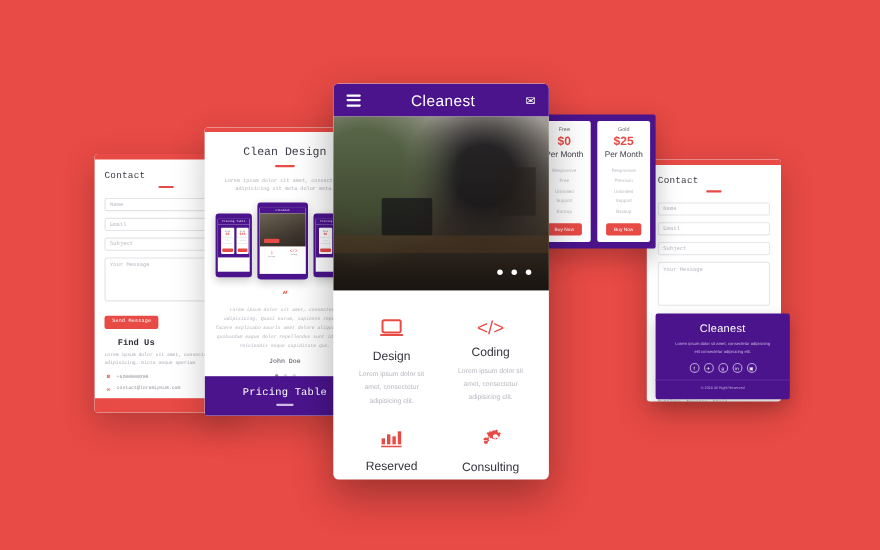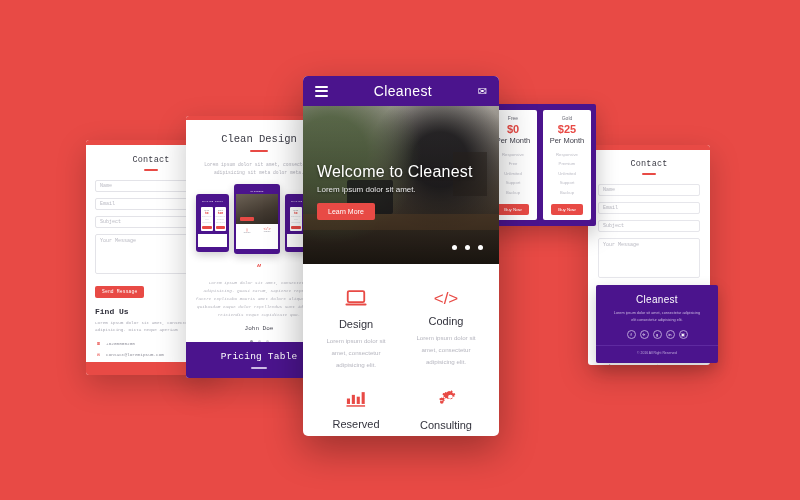--- a/index.html
+++ b/index.html
@@ -20,33 +20,33 @@
     font-family:Liberation Mono, monospace;
   }
 
   
   #left-card {
     left:86px; top:140px; width:130px; height:235px;
     border-radius:3px;
   }
   #left-card .topbar { height:5px; background:#e84a45; }
   #left-card .pad { padding:10px 9px; }
-  .mini-h { text-align:center; font-size:8.5px; color:#3b3b45; letter-spacing:.2px; }
+  .mini-h { text-align:left; font-size:8.5px; color:#3b3b45; letter-spacing:.2px; }
   .mini-rule { width:14px; height:2px; background:#e84a45; margin:4px auto 9px; border-radius:1px; }
   .mini-input {
     height:12px; border:1px solid #e3e3e8; border-radius:2px;
     margin-bottom:6px; font-size:5px; color:#b9b9c2; padding:3px 4px;
     display:flex; align-items:center;
   }
   .mini-area { height:40px; align-items:flex-start; }
   .mini-btn {
     display:inline-block; background:#e84a45; color:#fff; font-size:4.6px;
     padding:3.5px 7px; border-radius:2px; margin-top:4px; letter-spacing:.2px;
   }
-  .find-h { font-size:8px; color:#31313c; margin:9px 0 3px; font-weight:bold;}
+  .find-h { font-size:8px; color:#31313c; margin:9px 12px 3px; font-weight:bold;}
   .find-p { font-size:4.3px; color:#a9a9b4; line-height:1.7; margin-bottom:6px; }
   .find-row { display:flex; align-items:center; gap:4px; margin-bottom:4.5px; }
   .find-ico { color:#e84a45; font-size:5px; width:7px; text-align:center; }
   .find-tx { font-size:4.4px; color:#8e8e99; }
   #left-card .redfoot { position:absolute; left:0; right:0; bottom:0; height:13px; background:#e84a45; }
 
   
   #design-card {
     left:186px; top:116px; width:146px; height:262px;
     border-radius:3px;
@@ -365,25 +365,20 @@
       </div>
       <div class="brand">Cleanest</div>
       <div class="env">✉</div>
     </div>
 
     <div class="ph-hero">
       <div class="mon"></div>
       <div class="sh2"></div>
       <div class="desk"></div>
       <div class="shade"></div>
-      <div class="hero-tx">
-        <h1>Welcome to Cleanest</h1>
-        <p>Lorem ipsum dolor sit amet.</p>
-        <span class="lm">Learn More</span>
-      </div>
       <div class="hero-dots">
         <i></i>
         <i></i>
         <i></i>
       </div>
     </div>
 
     <div class="features">
       <div class="feature">
         <div class="fic">

